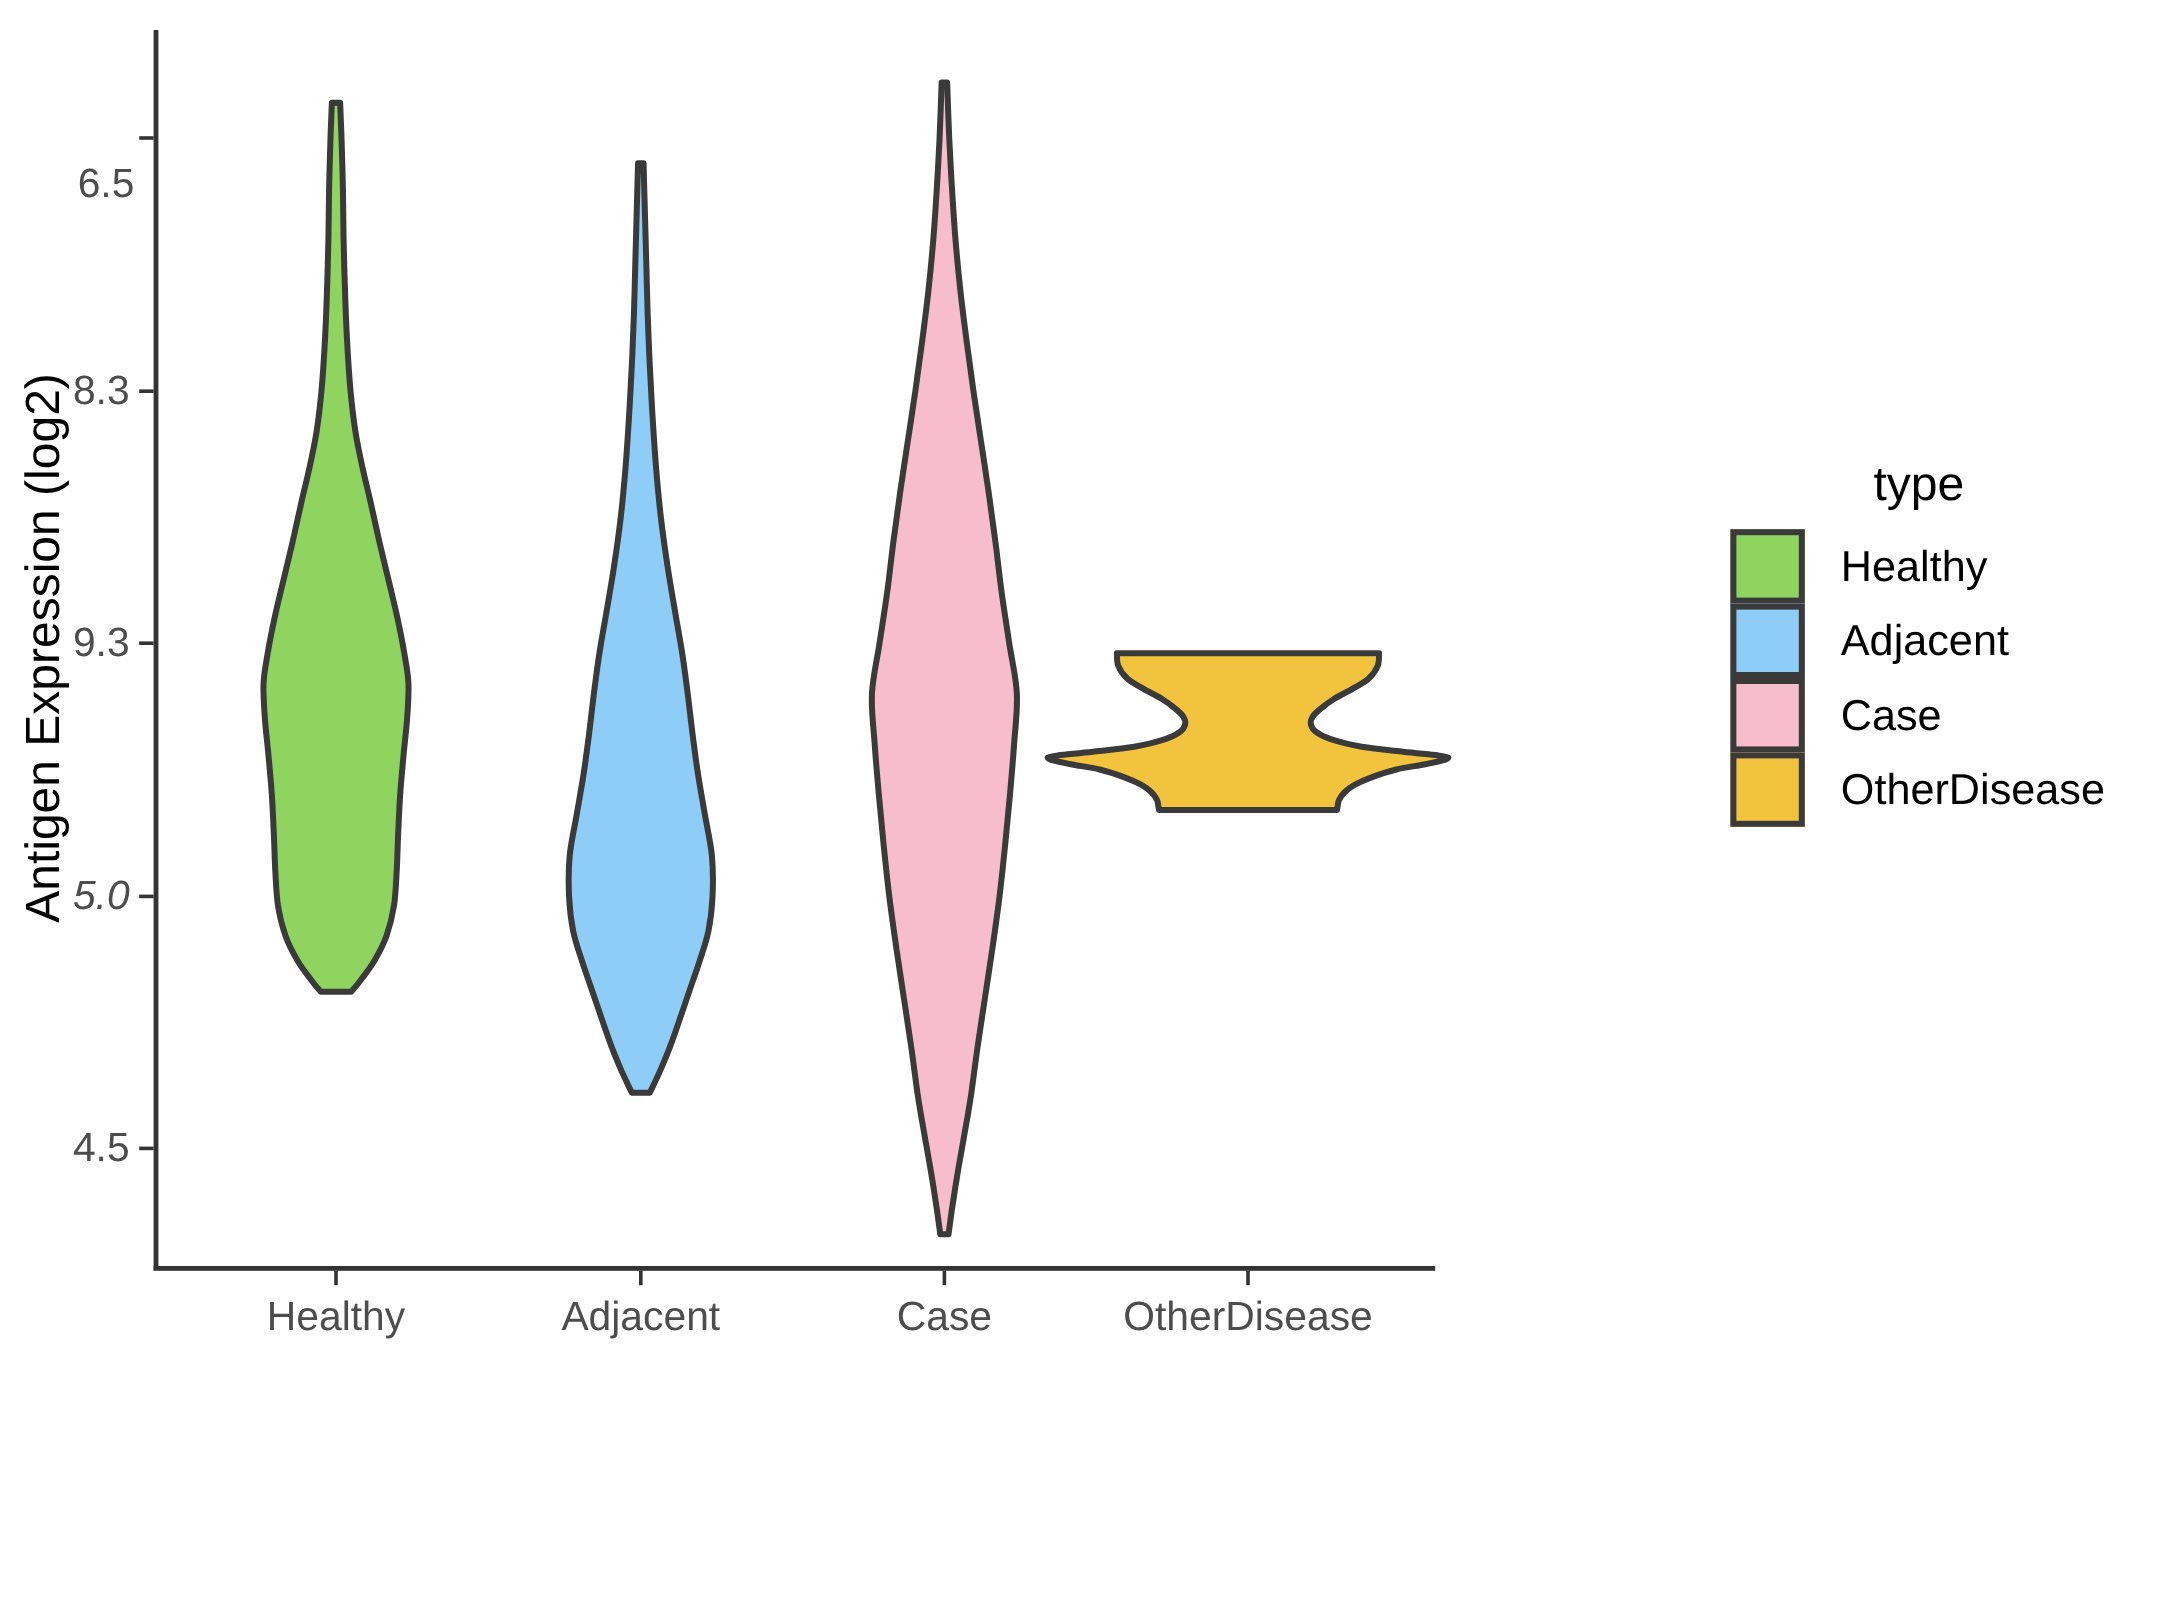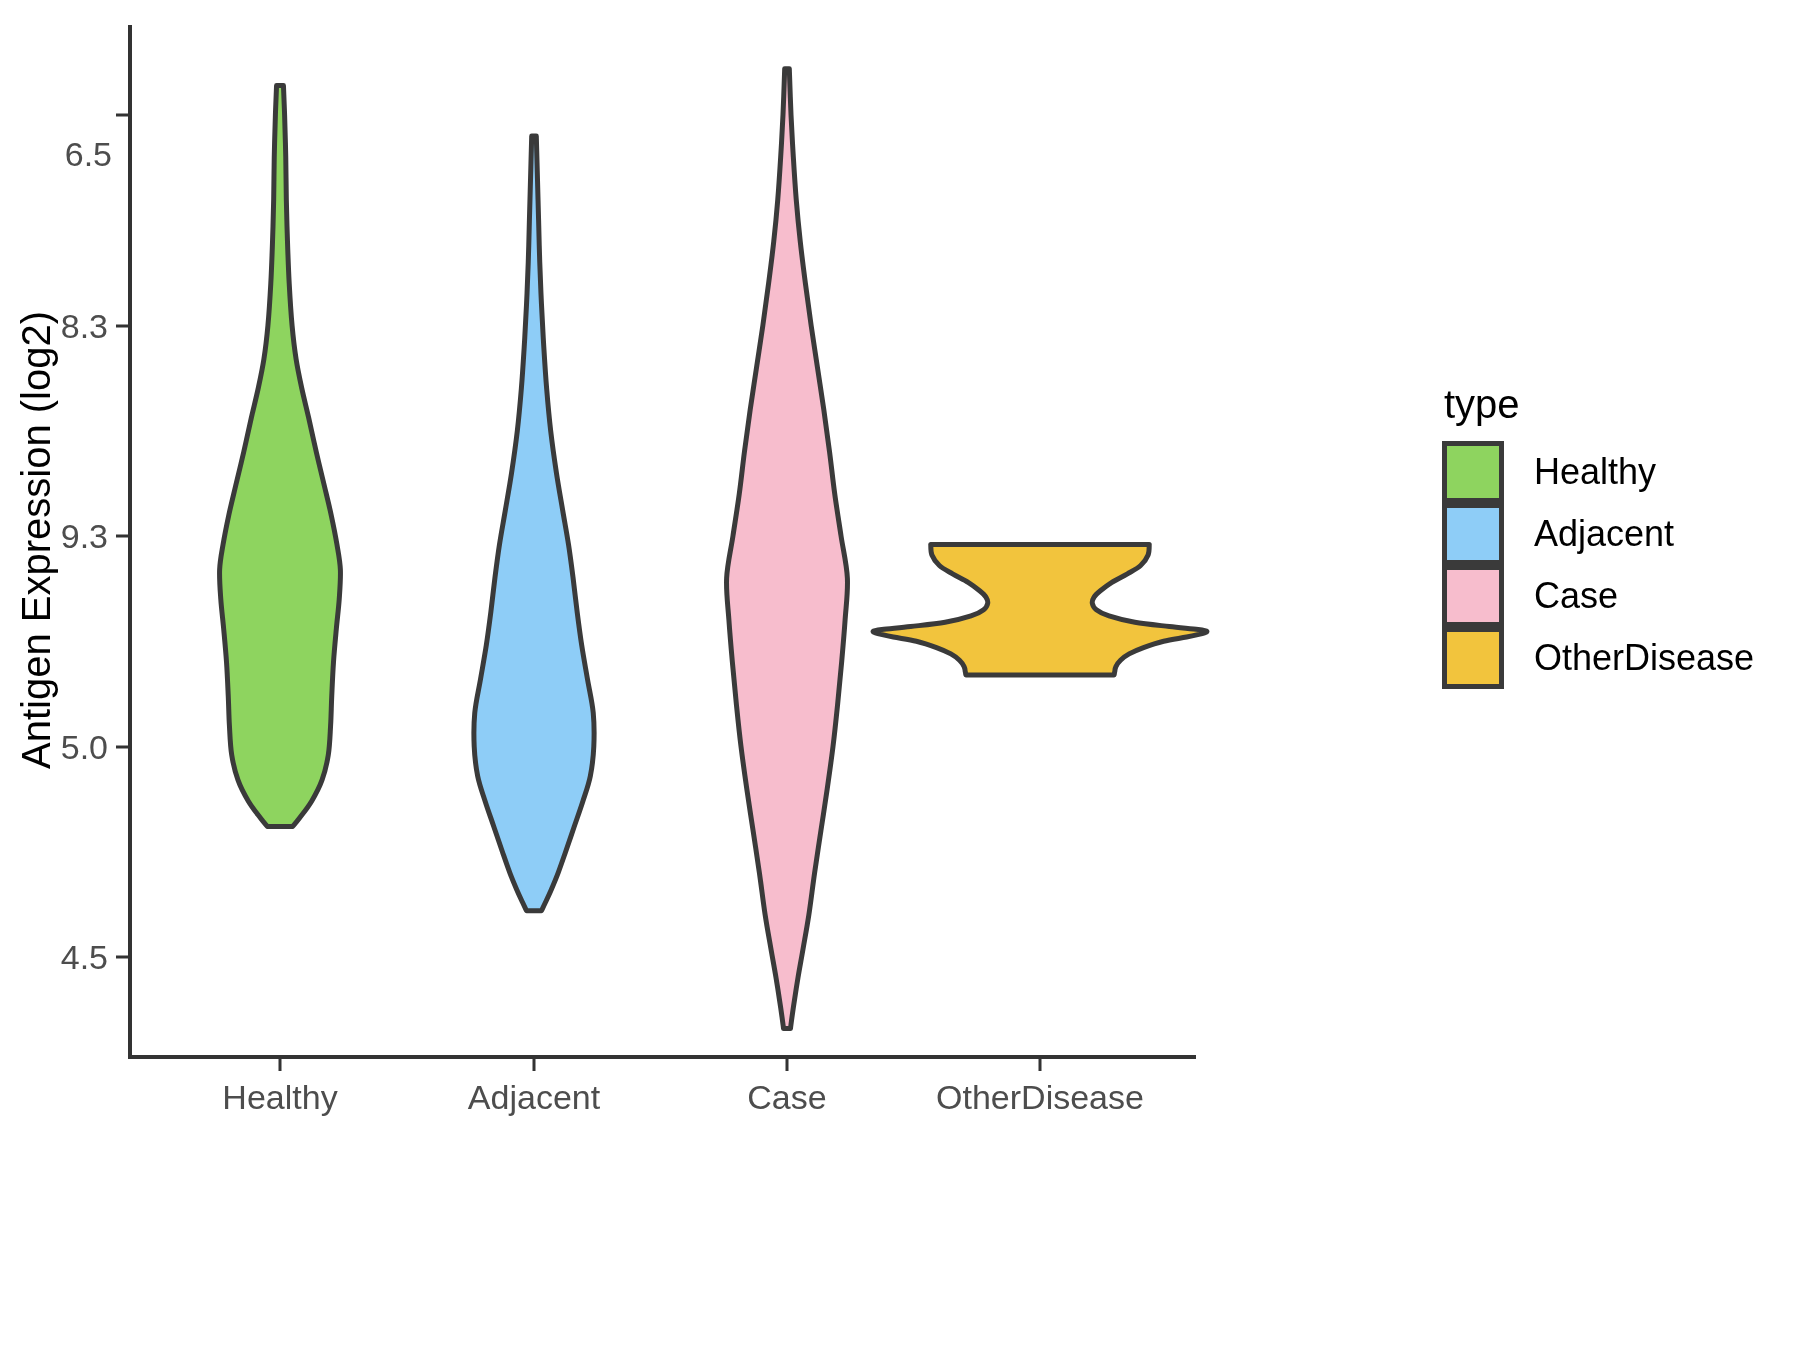--- a/index.html
+++ b/index.html
@@ -23,21 +23,21 @@
     position:absolute;width:12px;height:3px;background:#333;
     transform:translateY(-50%);
   }
   .xtick-label{
     position:absolute;text-align:center;font-size:34px;color:#4d4d4d;
     transform:translateX(-50%);white-space:nowrap;
   }
   .xtick-mark{position:absolute;width:3px;height:12px;background:#333;transform:translateX(-50%);}
   .axis-line{position:absolute;background:#333;}
 
-  .legend{position:absolute;}
+  .legend{position:absolute;text-align:center;}
   .legend-title{font-size:40px;color:#000;margin:0 0 14px 2px;}
   .legend-row{display:flex;align-items:center;margin:0;}
   .legend-key{
     width:62px;height:62px;border:5px solid #3a3a3a;box-sizing:border-box;
   }
   .legend-label{font-size:36px;color:#000;margin-left:30px;white-space:nowrap;}
   svg.violins{position:absolute;left:0;top:0;overflow:visible;}
 </style>
 </head>
 <body>
@@ -46,21 +46,21 @@
 
   <div class="axis-title-y">Antigen Expression (log2)</div>
 
   <div id="ylabels">
       <div class="ytick-label" style="top: 115px; left: 4px; width: 108px; margin-top: 39px;">6.5</div>
       <div class="ytick-mark" style="top: 115px; left: 116px;"></div>
       <div class="ytick-label" style="top: 325.5px; left: 0px; width: 108px;">8.3</div>
       <div class="ytick-mark" style="top: 325.5px; left: 116px;"></div>
       <div class="ytick-label" style="top: 536px; left: 0px; width: 108px;">9.3</div>
       <div class="ytick-mark" style="top: 536px; left: 116px;"></div>
-      <div class="ytick-label" style="top: 746.5px; left: 0px; width: 108px;">5.0</div>
+      <div class="ytick-label" style="top: 746.5px; left: 0px; width: 108px; font-style: italic;">5.0</div>
       <div class="ytick-mark" style="top: 746.5px; left: 116px;"></div>
       <div class="ytick-label" style="top: 957px; left: 0px; width: 108px;">4.5</div>
       <div class="ytick-mark" style="top: 957px; left: 116px;"></div>
     </div>
 
   <div class="axis-line" style="left:128px;top:25px;width:4px;height:1033px;"></div>
   <div class="axis-line" style="left:128px;top:1055px;width:1068px;height:4px;"></div>
 
   <svg class="violins" id="violin-svg" width="1800" height="1350">
       <path d="M 283.45 85.53 C 283.64 90.44, 284.22 103.07, 284.60 115.00 C 284.98 126.93, 285.46 143.07, 285.75 157.10 C 286.04 171.13, 286.04 185.17, 286.32 199.20 C 286.61 213.23, 287.00 227.27, 287.48 241.30 C 287.95 255.33, 288.43 269.37, 289.20 283.40 C 289.97 297.43, 290.92 312.87, 292.07 325.50 C 293.23 338.13, 294.47 348.66, 296.10 359.18 C 297.73 369.71, 299.74 378.83, 301.85 388.65 C 303.96 398.47, 306.35 407.59, 308.75 418.12 C 311.15 428.64, 313.64 440.57, 316.23 451.80 C 318.81 463.03, 321.78 474.95, 324.27 485.48 C 326.77 496.00, 329.07 505.13, 331.18 514.95 C 333.28 524.77, 335.39 535.30, 336.93 544.42 C 338.46 553.54, 339.99 560.56, 340.38 569.68 C 340.76 578.80, 339.90 589.33, 339.23 599.15 C 338.55 608.97, 337.31 618.09, 336.35 628.62 C 335.39 639.14, 334.24 651.07, 333.48 662.30 C 332.71 673.53, 332.23 685.45, 331.75 695.98 C 331.27 706.50, 331.18 715.63, 330.60 725.45 C 330.03 735.27, 329.74 745.80, 328.30 754.92 C 326.86 764.04, 324.75 772.46, 321.98 780.18 C 319.20 787.90, 315.36 794.91, 311.63 801.23 C 307.89 807.54, 302.71 813.86, 299.55 818.07 C 296.39 822.28, 293.80 825.09, 292.65 826.49 L 267.35 826.49  C 266.20 825.09, 263.61 822.28, 260.45 818.07 C 257.29 813.86, 252.11 807.54, 248.38 801.23 C 244.64 794.91, 240.80 787.90, 238.03 780.18 C 235.25 772.46, 233.14 764.04, 231.70 754.92 C 230.26 745.80, 229.97 735.27, 229.40 725.45 C 228.83 715.63, 228.73 706.50, 228.25 695.98 C 227.77 685.45, 227.29 673.53, 226.53 662.30 C 225.76 651.07, 224.61 639.14, 223.65 628.62 C 222.69 618.09, 221.45 608.97, 220.78 599.15 C 220.10 589.33, 219.24 578.80, 219.63 569.68 C 220.01 560.56, 221.54 553.54, 223.07 544.42 C 224.61 535.30, 226.72 524.77, 228.82 514.95 C 230.93 505.13, 233.23 496.00, 235.72 485.48 C 238.22 474.95, 241.19 463.03, 243.78 451.80 C 246.36 440.57, 248.85 428.64, 251.25 418.12 C 253.65 407.59, 256.04 398.47, 258.15 388.65 C 260.26 378.83, 262.27 369.71, 263.90 359.18 C 265.53 348.66, 266.77 338.13, 267.93 325.50 C 269.08 312.87, 270.03 297.43, 270.80 283.40 C 271.57 269.37, 272.05 255.33, 272.52 241.30 C 273.00 227.27, 273.39 213.23, 273.68 199.20 C 273.96 185.17, 273.96 171.13, 274.25 157.10 C 274.54 143.07, 275.02 126.93, 275.40 115.00 C 275.78 103.07, 276.36 90.44, 276.55 85.53 Z" fill="#8ed45f" stroke="#3a3a3a" stroke-width="5" stroke-linejoin="round"></path>

